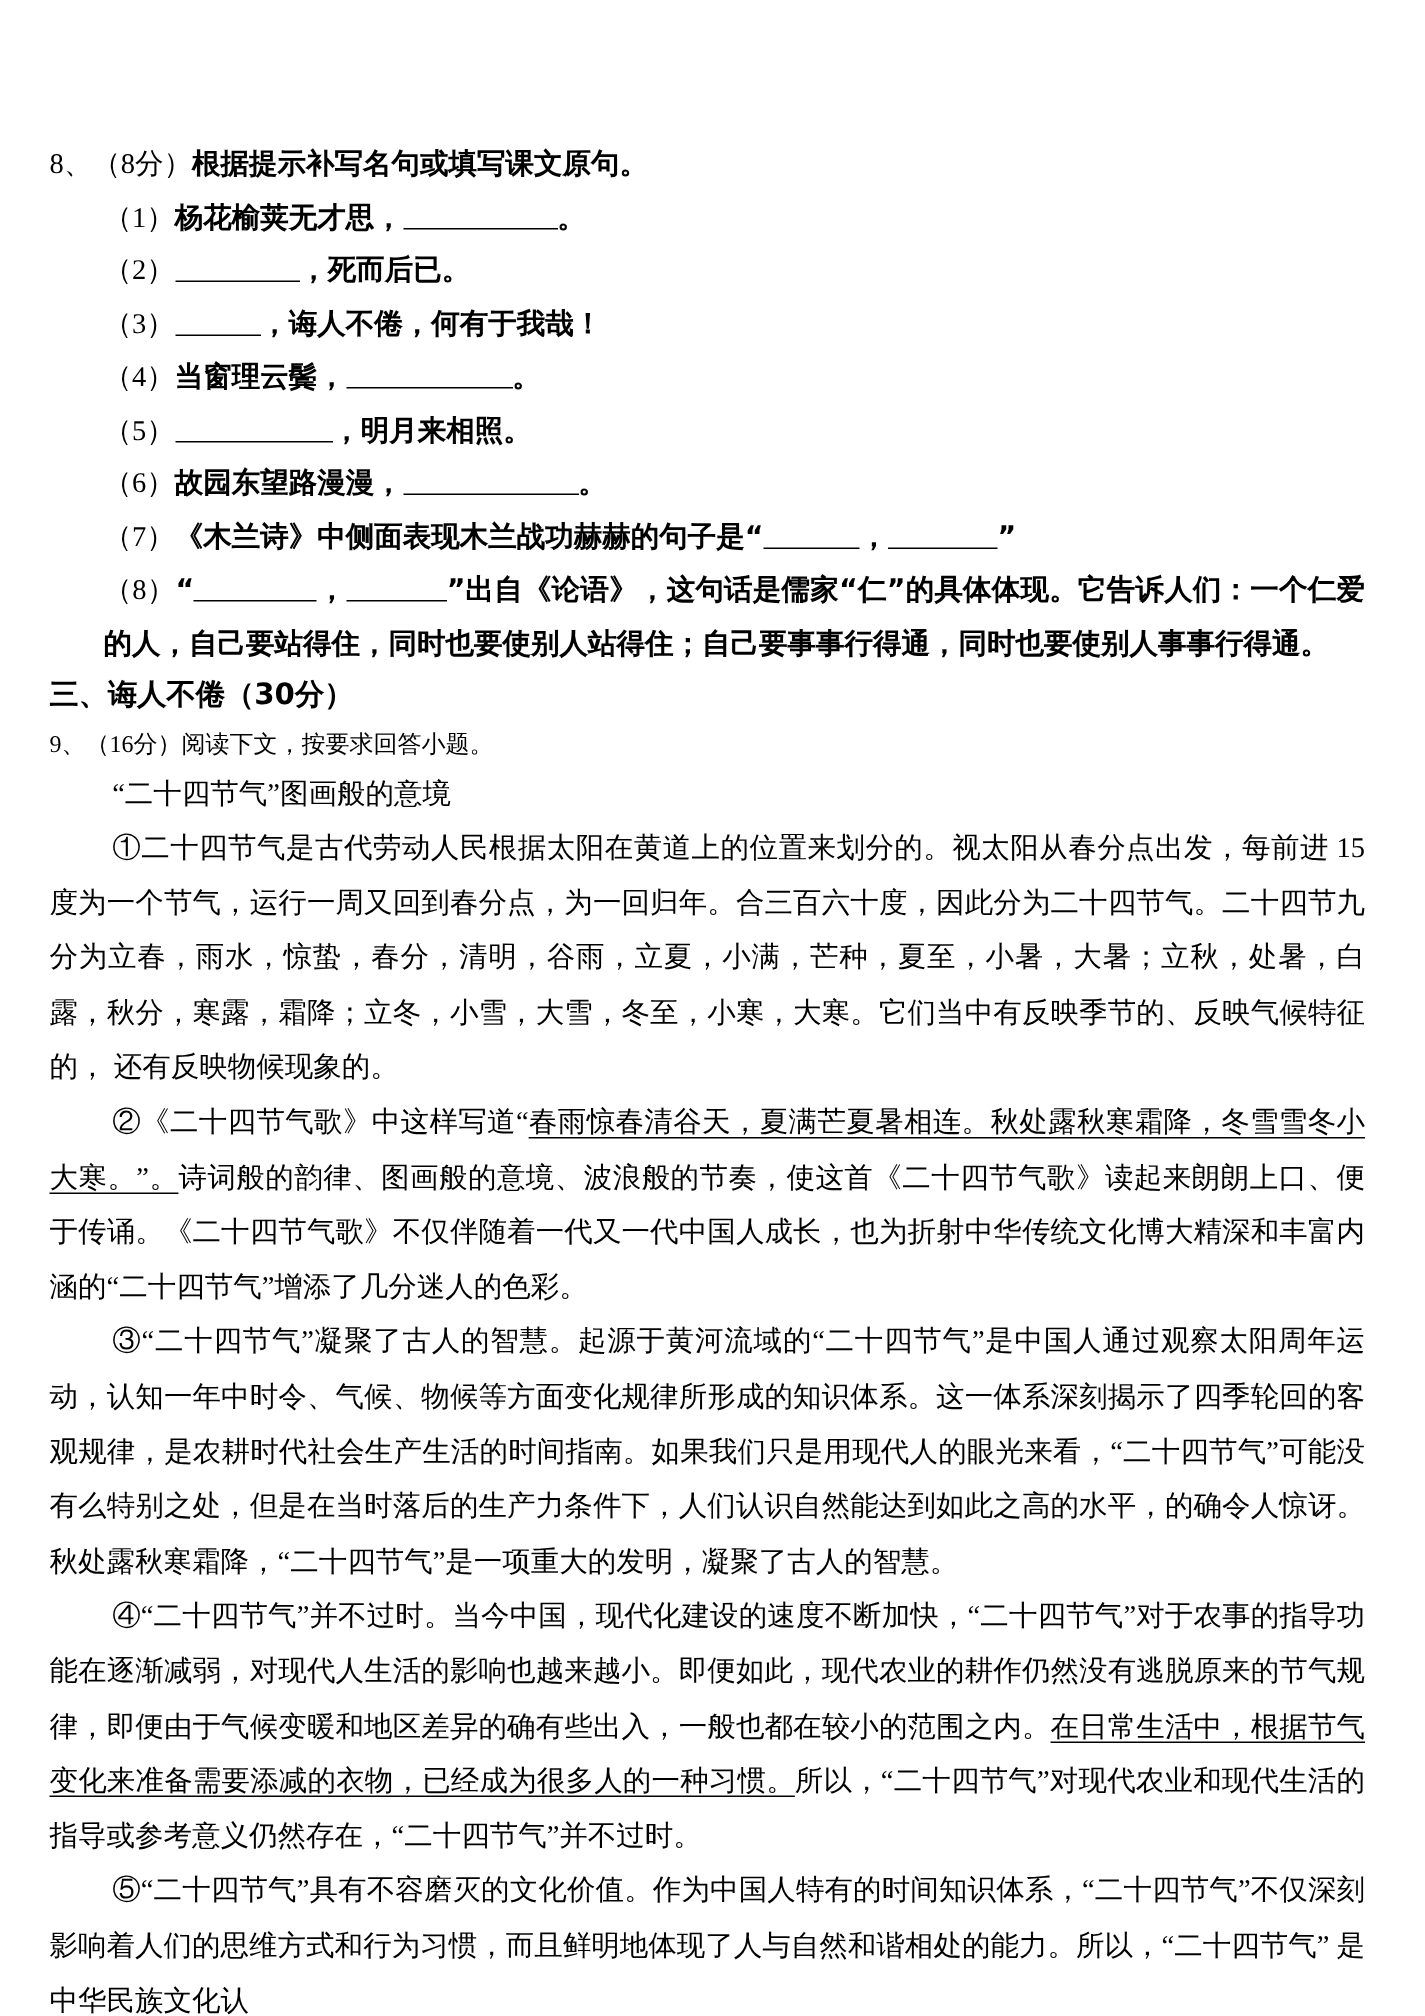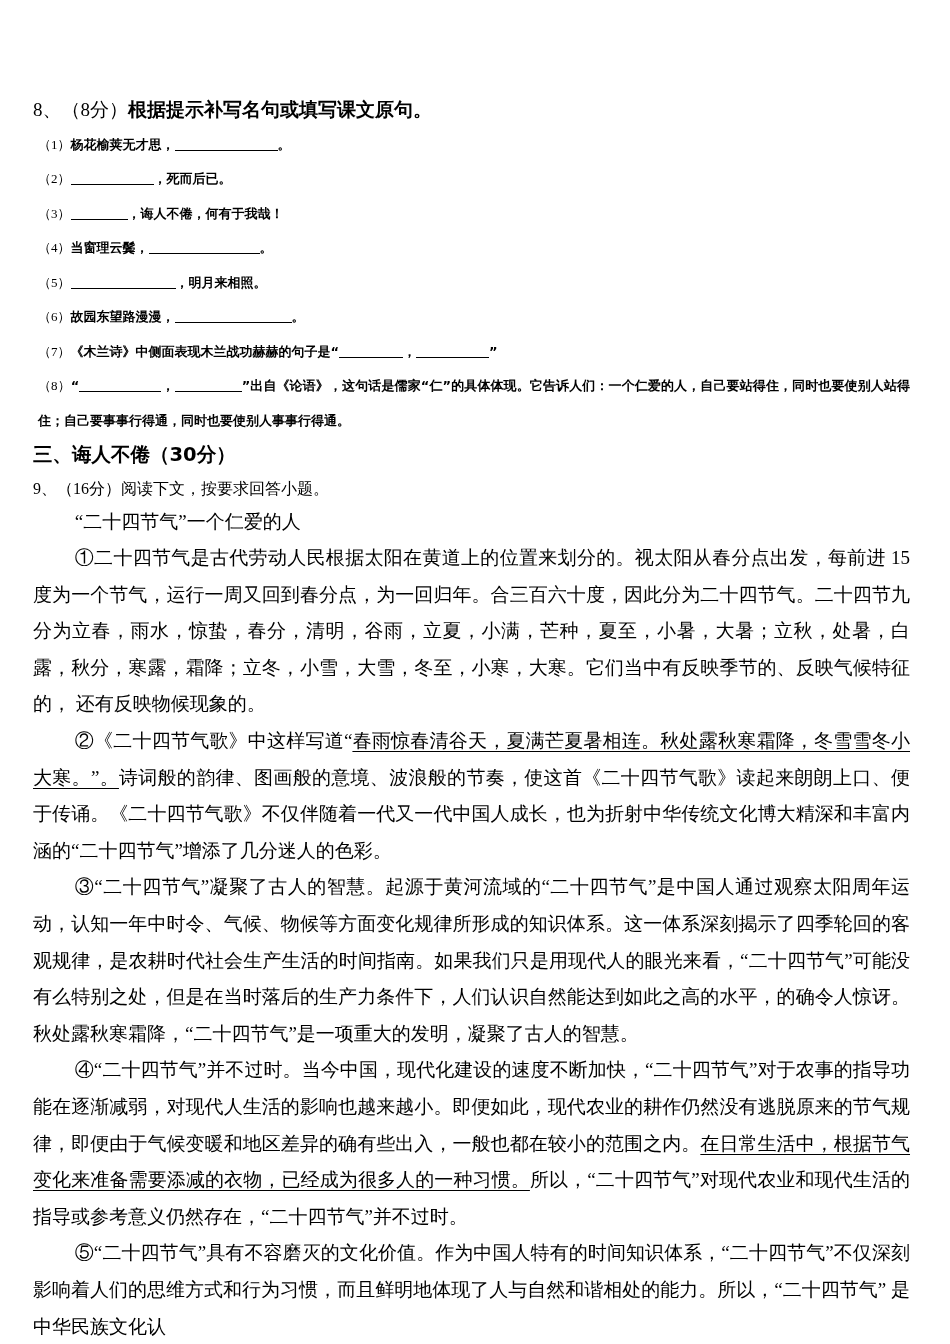--- a/index.html
+++ b/index.html
@@ -8,23 +8,23 @@
     background:#ffffff;color:#000000;
     font-family:"Liberation Serif","DejaVu Serif",serif;
     overflow:hidden;
   }
   .page{padding:92px 40px 0 33px;box-sizing:border-box;width:950px;height:1125px;}
 
   
   .q8-header{font-size:19px;line-height:34.5px;white-space:nowrap;}
   .q8-prompt{font-weight:bold;font-family:"DejaVu Sans","Liberation Sans",sans-serif;}
   .q8-item{
-    font-size:13px;line-height:34.5px;
+    font-size:19px;line-height:34.5px;
     font-weight:bold;font-family:"DejaVu Sans","Liberation Sans",sans-serif;
-    padding-left:5px;text-align:justify;
+    padding-left:5px;text-align:justify;margin-left:31px;
   }
   .q8-item .no{font-weight:normal;font-family:"Liberation Serif","DejaVu Serif",serif;}
 
   .blank{
     display:inline-block;
     border-bottom:1.7px solid #000;
     height:13px;
     vertical-align:-2px;
   }
 
@@ -61,21 +61,21 @@
       <div class="q8-item"><span class="no">（8）</span>“<span class="blank" style="width: 82px;"></span>，<span class="blank" style="width: 67px;"></span>”出自《论语》，这句话是儒家“仁”的具体体现。它告诉人们：一个仁爱的人，自己要站得住，同时也要使别人站得住；自己要事事行得通，同时也要使别人事事行得通。</div>
     </div>
 
   <div class="sec3-header">三、诲人不倦（30分）</div>
 
   <div class="q9-line">
     <span>9、</span><span>（16分）</span><span>阅读下文，按要求回答小题。</span>
   </div>
 
   <div class="article">
-    <div class="title">“二十四节气”一个仁爱的人</div>
+    <div class="title">“二十四节气”图画般的意境</div>
     <div id="article-paras">
         <p>①二十四节气是古代劳动人民根据太阳在黄道上的位置来划分的。视太阳从春分点出发，每前进 15 度为一个节气，运行一周又回到春分点，为一回归年。合三百六十度，因此分为二十四节气。二十四节九分为立春，雨水，惊蛰，春分，清明，谷雨，立夏，小满，芒种，夏至，小暑，大暑；立秋，处暑，白露，秋分，寒露，霜降；立冬，小雪，大雪，冬至，小寒，大寒。它们当中有反映季节的、反映气候特征的， 还有反映物候现象的。</p>
         <p>②《二十四节气歌》中这样写道“<span class="u">春雨惊春清谷天，夏满芒夏暑相连。秋处露秋寒霜降，冬雪雪冬小大寒。”。</span>诗词般的韵律、图画般的意境、波浪般的节奏，使这首《二十四节气歌》读起来朗朗上口、便于传诵。《二十四节气歌》不仅伴随着一代又一代中国人成长，也为折射中华传统文化博大精深和丰富内涵的“二十四节气”增添了几分迷人的色彩。</p>
         <p>③“二十四节气”凝聚了古人的智慧。起源于黄河流域的“二十四节气”是中国人通过观察太阳周年运动，认知一年中时令、气候、物候等方面变化规律所形成的知识体系。这一体系深刻揭示了四季轮回的客观规律，是农耕时代社会生产生活的时间指南。如果我们只是用现代人的眼光来看，“二十四节气”可能没有么特别之处，但是在当时落后的生产力条件下，人们认识自然能达到如此之高的水平，的确令人惊讶。秋处露秋寒霜降，“二十四节气”是一项重大的发明，凝聚了古人的智慧。</p>
         <p>④“二十四节气”并不过时。当今中国，现代化建设的速度不断加快，“二十四节气”对于农事的指导功能在逐渐减弱，对现代人生活的影响也越来越小。即便如此，现代农业的耕作仍然没有逃脱原来的节气规律，即便由于气候变暖和地区差异的确有些出入，一般也都在较小的范围之内。<span class="u">在日常生活中，根据节气变化来准备需要添减的衣物，已经成为很多人的一种习惯。</span>所以，“二十四节气”对现代农业和现代生活的指导或参考意义仍然存在，“二十四节气”并不过时。</p>
         <p>⑤“二十四节气”具有不容磨灭的文化价值。作为中国人特有的时间知识体系，“二十四节气”不仅深刻影响着人们的思维方式和行为习惯，而且鲜明地体现了人与自然和谐相处的能力。所以，“二十四节气” 是中华民族文化认</p>
       </div>
   </div>
 
 </div>

